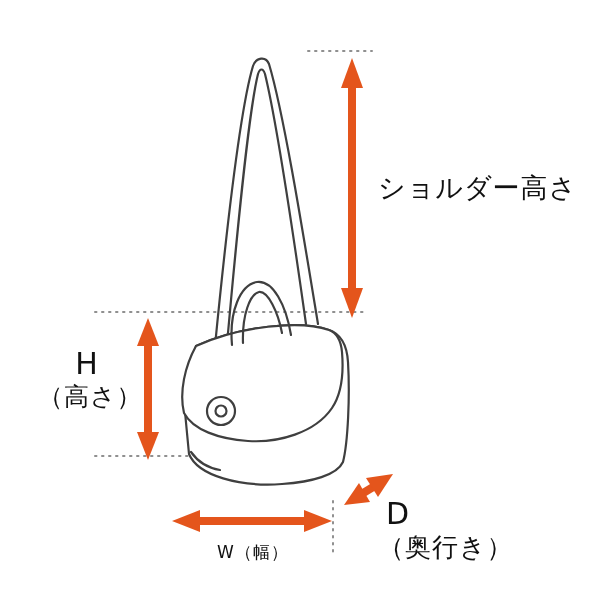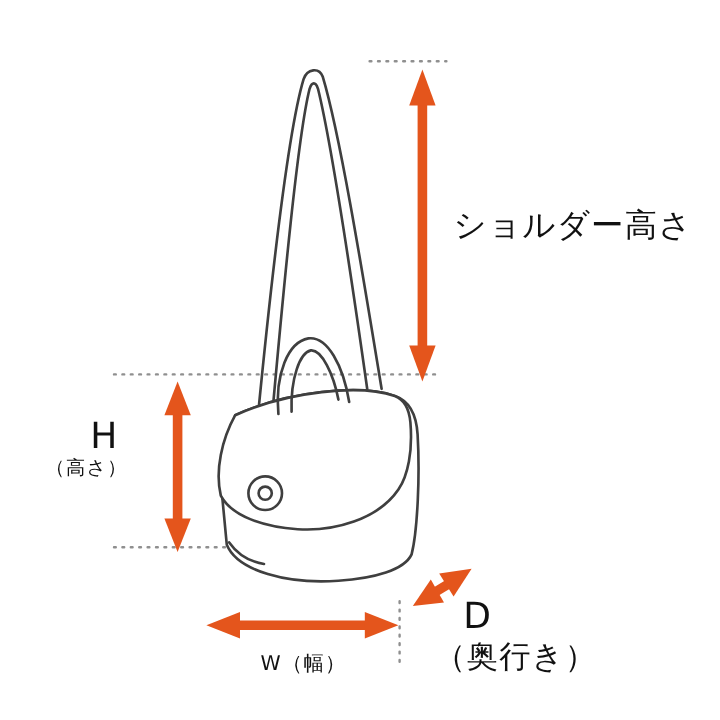--- a/index.html
+++ b/index.html
@@ -10,24 +10,24 @@
     --bg:#ffffff;
   }
   *{margin:0;padding:0;box-sizing:border-box;}
   html,body{width:600px;height:600px;background:var(--bg);overflow:hidden;}
   body{font-family:"DejaVu Sans","Liberation Sans",sans-serif;color:var(--text);}
   .stage{position:relative;width:600px;height:600px;background:var(--bg);margin-top:14px;}
   svg{position:absolute;left:0;top:0;}
   .label{position:absolute;color:var(--text);font-weight:500;letter-spacing:1px;white-space:nowrap;}
   .lbl-shoulder{left:378px;top:156px;font-size:27px;}
   .lbl-h{left:55px;top:332px;width:64px;text-align:center;font-size:30px;}
-  .lbl-h-paren{left:38px;top:366px;font-size:16px;}
+  .lbl-h-paren{left:38px;top:366px;font-size:25px;}
   .lbl-w{left:180px;top:527px;width:146px;text-align:center;font-size:17px;}
   .lbl-d{left:386px;top:482px;font-size:30px;}
-  .lbl-d-paren{left:362px;top:516px;font-size:26px;}
+  .lbl-d-paren{left:378px;top:516px;font-size:26px;}
 
   .bagline{fill:none;stroke:var(--line);stroke-width:2.2;stroke-linecap:round;stroke-linejoin:round;}
   .bagfill{fill:var(--bg);stroke:var(--line);stroke-width:2.2;stroke-linejoin:round;}
   .dotted{fill:none;stroke:var(--dotted);stroke-width:2;stroke-dasharray:1.5 5.5;stroke-linecap:round;}
   .arrowline{stroke:var(--arrow);stroke-width:8;stroke-linecap:butt;}
   .arrowhead{fill:var(--arrow);stroke:none;}
 </style>
 </head>
 <body>
 

